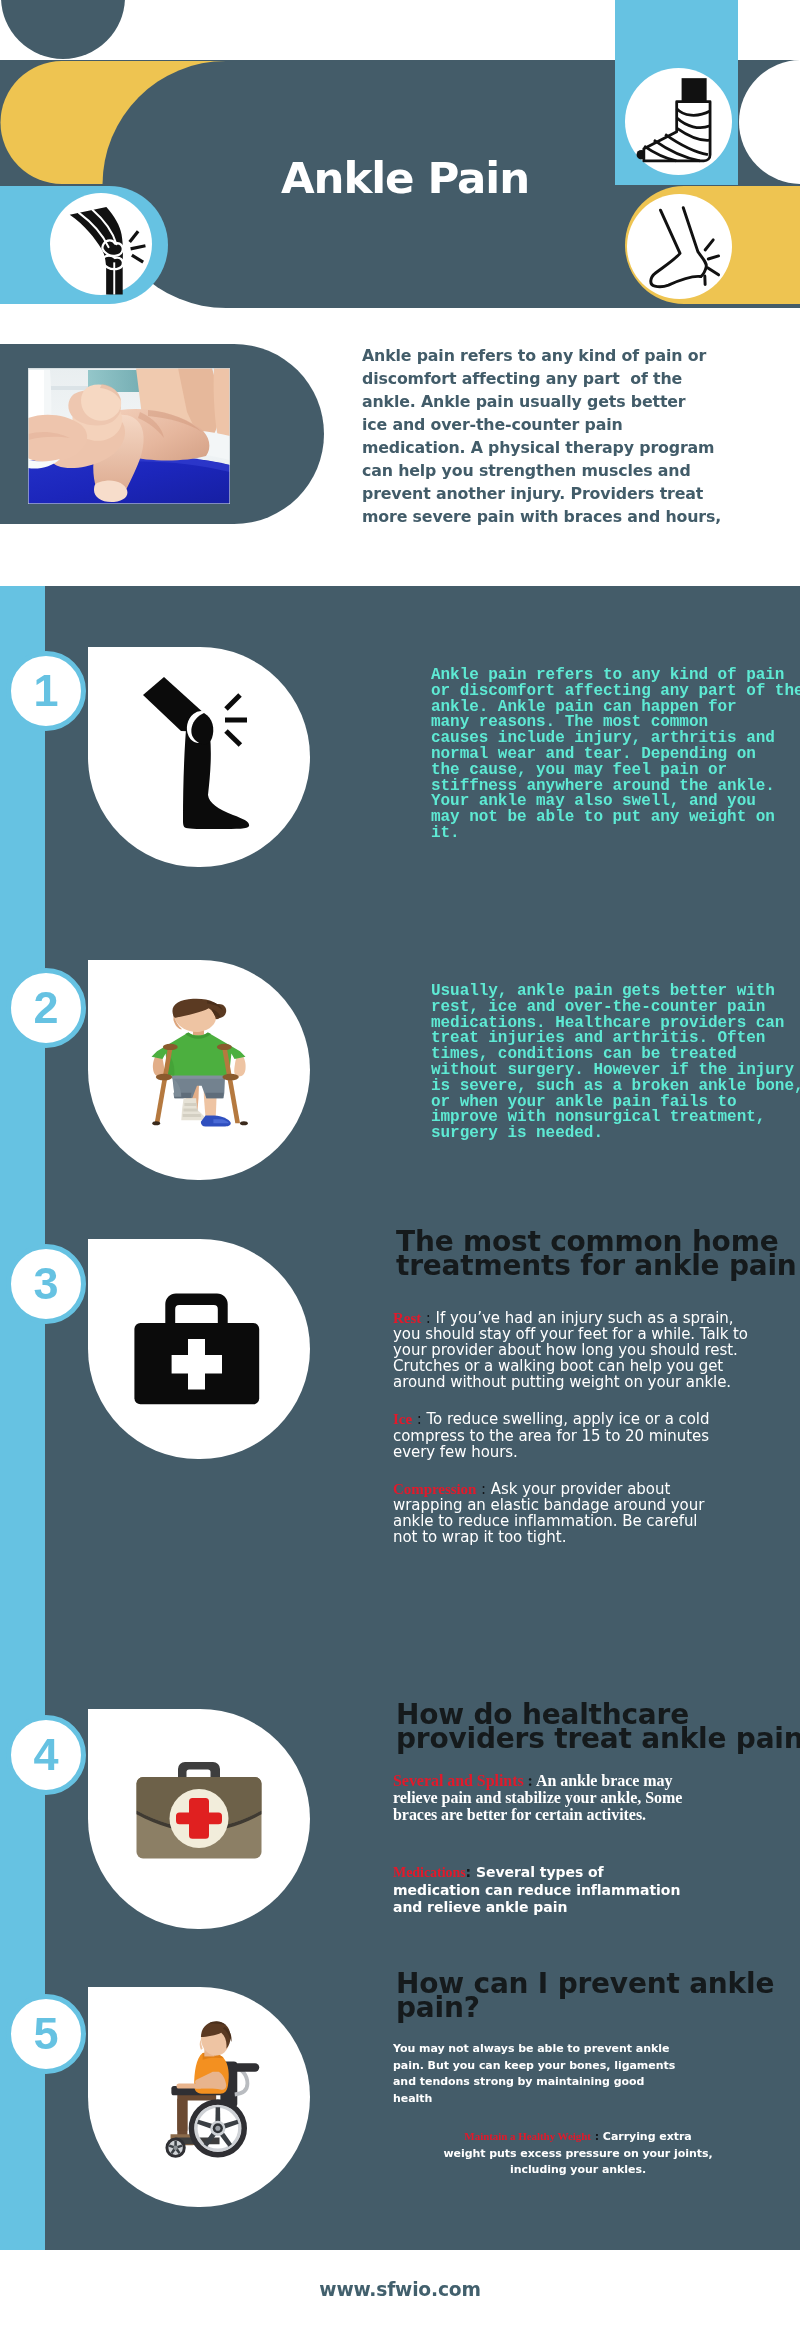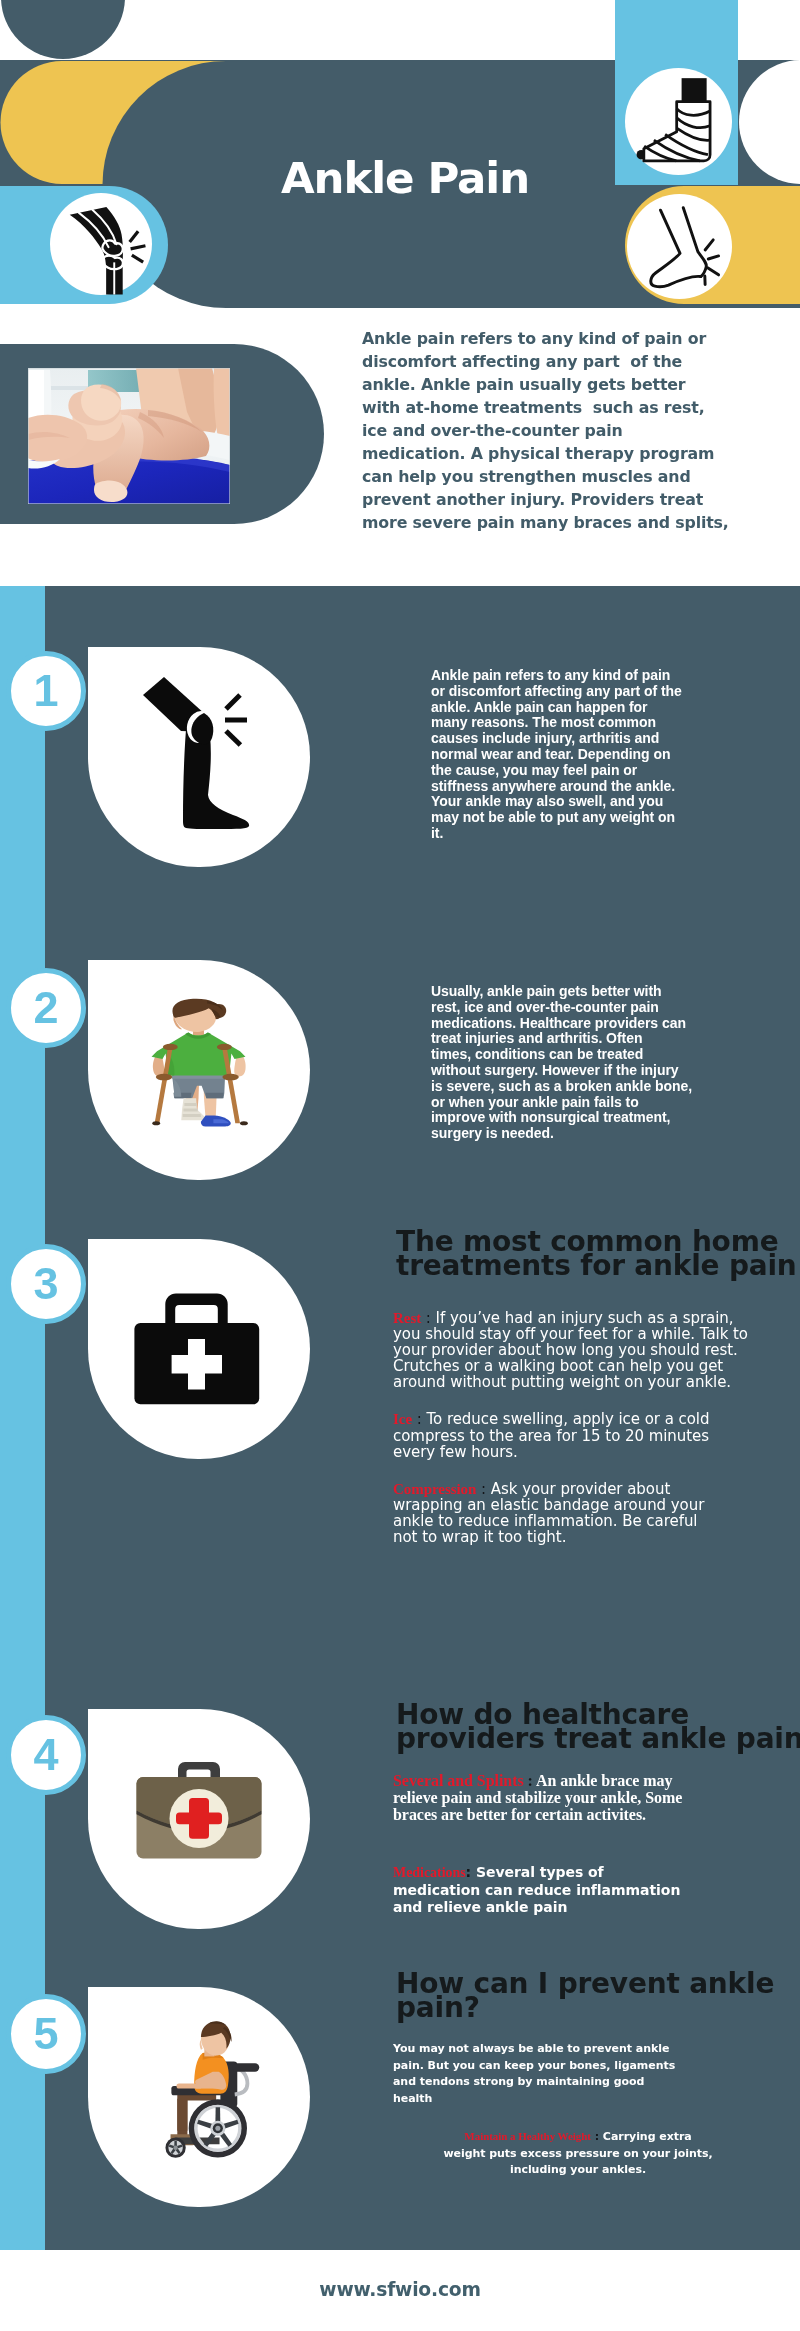--- a/index.html
+++ b/index.html
@@ -14,34 +14,34 @@
     color:#fff;font-family:"DejaVu Sans",sans-serif;font-size:43.5px;font-weight:bold;letter-spacing:-1.1px;}
   .badge{position:absolute;}
   .badge-knee{left:50px;top:193px;}
   .badge-cast{left:625px;top:68px;}
   .badge-ankle{left:627px;top:194px;}
   
   .intro{position:absolute;left:0;top:0;width:800px;}
   .intro-pill{position:absolute;left:0;top:344px;width:324px;height:180px;
     background:#445c69;border-radius:0 90px 90px 0;}
   .intro-photo{position:absolute;left:28px;top:24px;display:block;}
-  .intro-text{position:absolute;left:362px;top:327px;width:375px;
+  .intro-text{position:absolute;left:362px;top:344px;width:375px;
     color:#425c69;font-family:"DejaVu Sans",sans-serif;font-size:15.8px;font-weight:bold;
     line-height:23px;letter-spacing:-0.15px;}
   
   .body{position:absolute;left:0;top:586px;width:800px;height:1664px;background:#445c69;}
   .body-sidebar{position:absolute;left:0;top:0;width:45px;height:1664px;background:#66c2e2;}
   .numcircle{position:absolute;width:80px;height:80px;border-radius:50%;
     background:#fff;border:5px solid #66c2e2;box-sizing:border-box;
     color:#66c2e2;font-family:"Liberation Sans",sans-serif;font-size:45px;font-weight:bold;
     line-height:70px;text-align:center;left:6px;}
   .iconcircle{position:absolute;left:88px;width:222px;height:220px;background:#fff;
     border-radius:0 110px 110px 110px;}
-  .sec-body{position:absolute;left:431px;width:330px;color:#ffffff;
-    font-family:Liberation Sans, sans-serif;font-size:14px;font-weight:bold;
+  .sec-body{position:absolute;left:431px;width:330px;color:#5eead4;
+    font-family:Liberation Mono, monospace;font-size:16px;font-weight:bold;
     line-height:15.8px;letter-spacing:-0.05px;}
   .sec-head{position:absolute;left:396px;width:380px;color:#151a1c;
     font-family:"DejaVu Sans",sans-serif;font-size:28px;font-weight:bold;
     line-height:24.2px;letter-spacing:-0.2px;}
   .sec-items{position:absolute;left:393px;width:370px;color:#fff;
     font-family:"DejaVu Sans",sans-serif;font-size:15px;font-weight:normal;
     line-height:16.1px;letter-spacing:-0.05px;}
   .sec-items .item{margin-bottom:21px;}
   .sec-items .lab{color:#e2192b;font-weight:bold;font-family:Liberation Serif, serif;}
   .sec-items .sep{color:#13161a;}
@@ -195,26 +195,25 @@
         <path d="M0 50 C16 44 38 46 52 56 C64 65 60 80 46 88 C32 96 10 96 0 90 Z" fill="#eec5ad"></path>
         <path d="M0 66 C14 62 30 64 42 70 C30 68 14 68 0 72 Z" fill="#dfae95" opacity="0.45"></path>
         <path d="M0 92 C10 94 22 94 32 91 C24 99 10 102 0 100 Z" fill="#f6fafb"></path>
         <rect x="0" y="0" width="202" height="136" fill="none" stroke="#c9d2d6" stroke-width="1.2"></rect>
       </svg>
     </div>
     <div class="intro-text">
         <span class="ln">Ankle pain refers to any kind of pain or</span>
         <span class="ln">discomfort affecting any part  of the</span>
         <span class="ln">ankle. Ankle pain usually gets better</span>
-        <span class="ln">with at-home treatments  such as rest,</span>
         <span class="ln">ice and over-the-counter pain</span>
         <span class="ln">medication. A physical therapy program</span>
         <span class="ln">can help you strengthen muscles and</span>
         <span class="ln">prevent another injury. Providers treat</span>
-        <span class="ln">more severe pain many braces and splits,</span>
+        <span class="ln">more severe pain with braces and hours,</span>
       </div>
   </div>
 
   <div class="body">
     <div class="body-sidebar"></div>
 
     <div class="numcircle" style="top:65px"><span>1</span></div>
     <div class="iconcircle" style="top:61px">
       <svg width="222" height="220" viewBox="0 0 222 220">
         <g fill="#0b0b0b">

